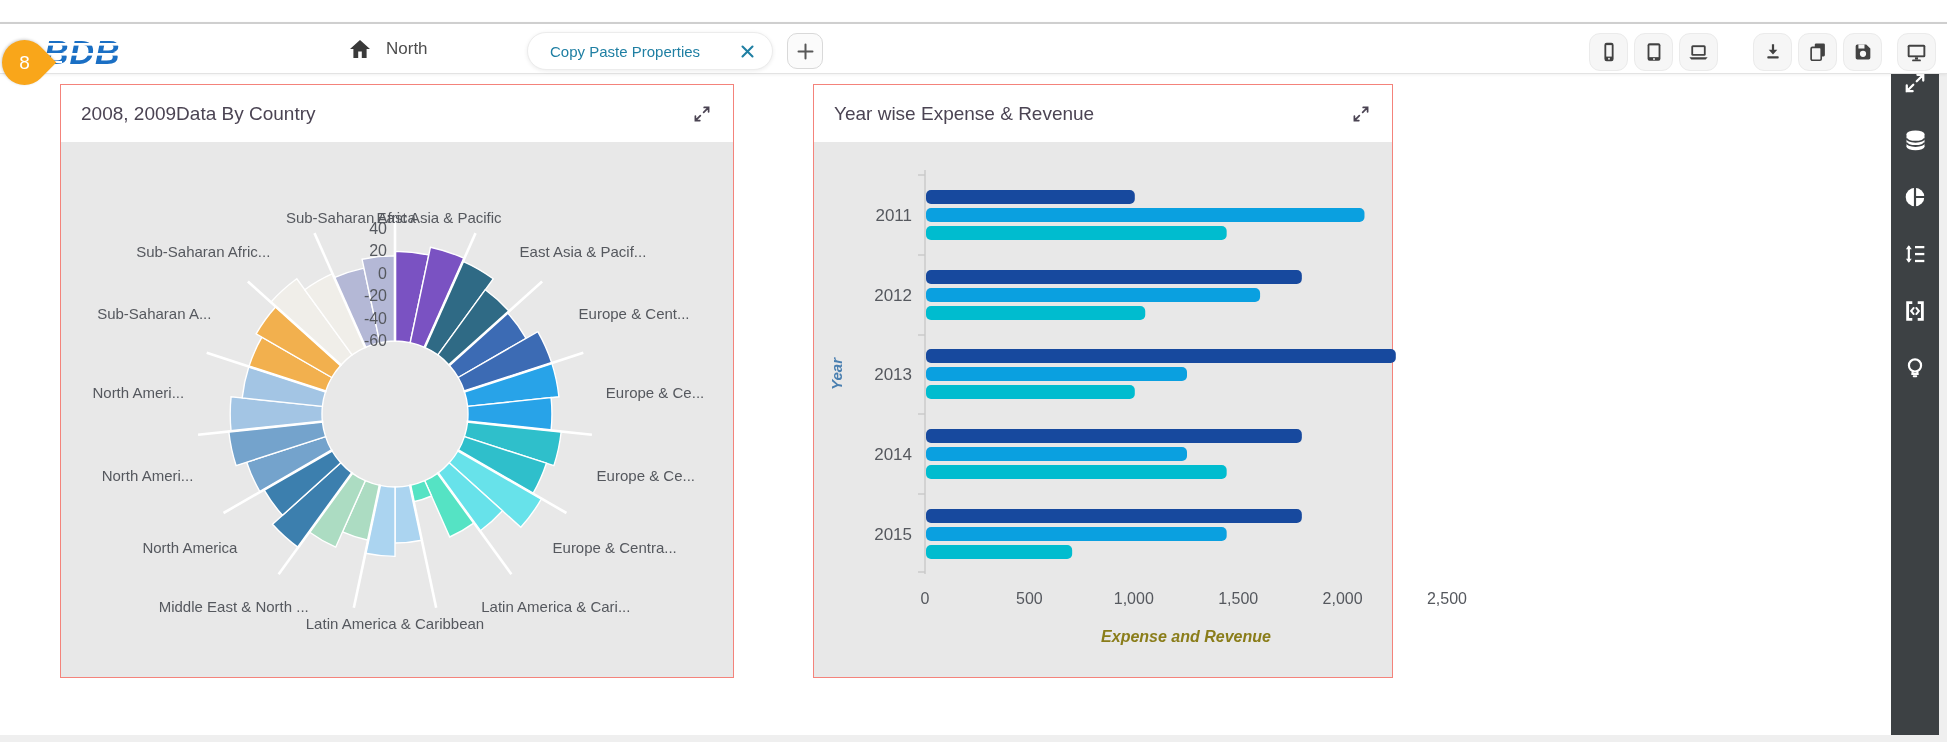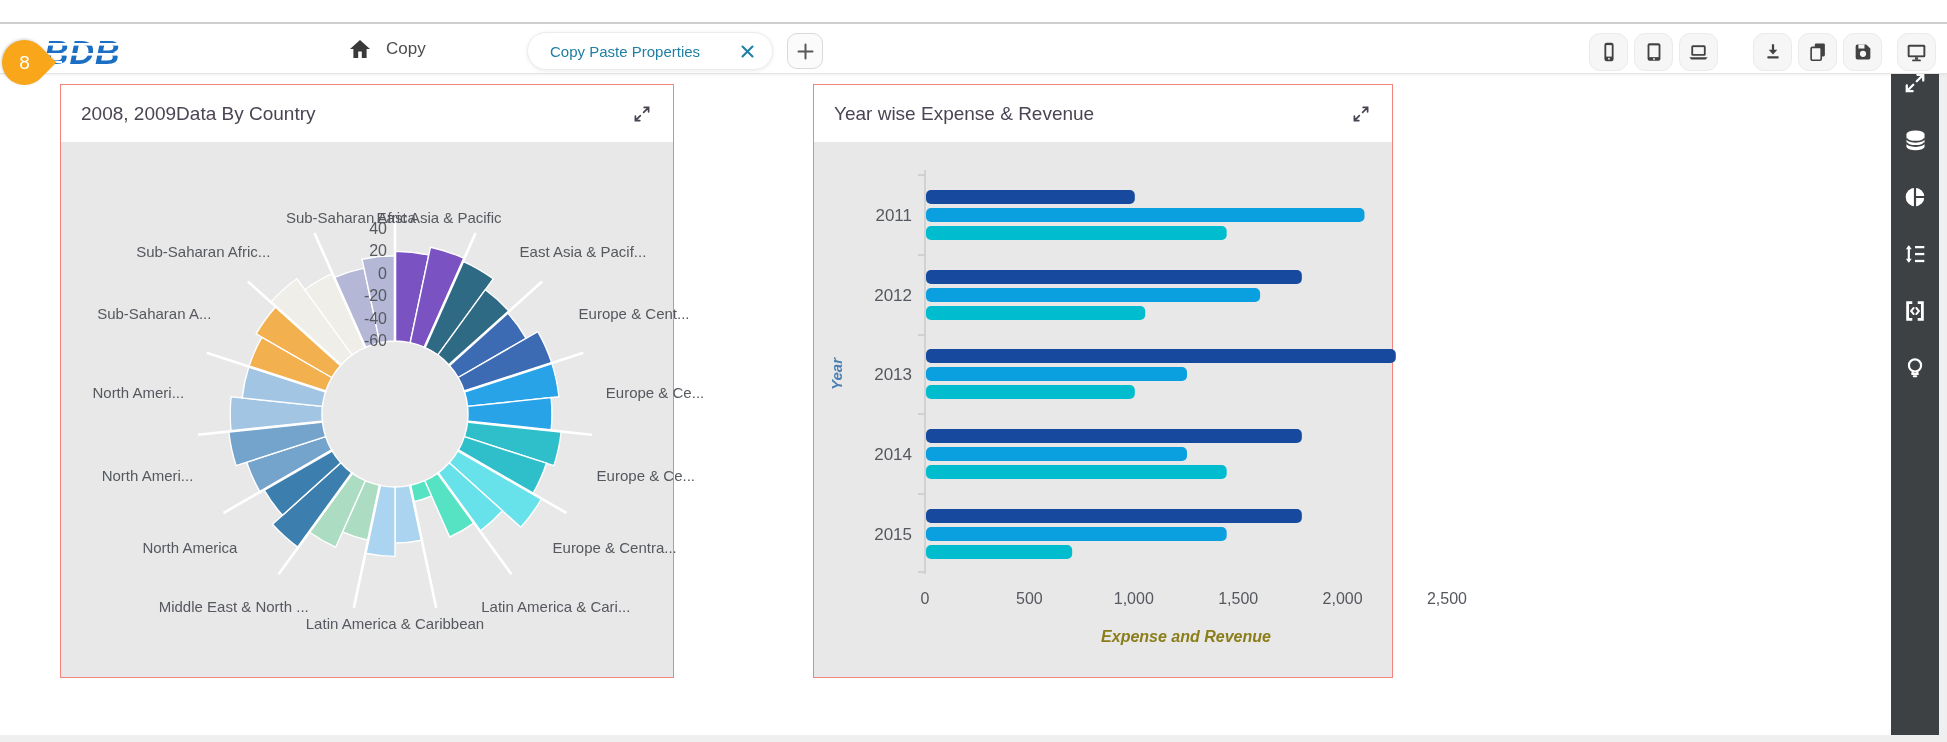--- a/index.html
+++ b/index.html
@@ -51,21 +51,21 @@
   .side-rail {
     position:absolute; left:1891px; top:56px; width:48px; height:679px;
     background:#3d4144; z-index:20; display:flex; flex-direction:column;
     align-items:center; padding-top:12px; gap:27px;
   }
   .rail-btn { width:30px; height:30px; display:flex; align-items:center; justify-content:center; cursor:pointer; }
   .vtrack { position:absolute; right:0; top:56px; width:8px; height:686px; background:#efefef; }
   .htrack { position:absolute; left:0; bottom:0; width:1947px; height:7px; background:#efefef; }
   
   .panel { position:absolute; top:84px; background:#fff; border:1px solid #f4837b; z-index:5; }
-  .panel-left  { left:60px;  width:614px; height:594px; }
+  .panel-left  { left:60px;  width:674px; height:594px; }
   .panel-right { left:813px; width:580px; height:594px; }
   .panel-head {
     height:57px; display:flex; align-items:center; justify-content:space-between;
     padding:0 18px 0 20px; background:#fff;
   }
   .panel-title { font-size:19px; color:#4b4453; }
   .panel-expand { width:26px; height:26px; display:flex; align-items:center; justify-content:center; cursor:pointer; }
   .panel-body { position:absolute; left:0; top:57px; right:0; bottom:0; background:#e8e8e8; }
   .panel-body svg { display:block; }
   text { font-family:"Liberation Sans", sans-serif; }
@@ -78,21 +78,21 @@
     <text x="2" y="33" font-size="34" font-weight="bold" font-style="italic" fill="#1a6fc4" letter-spacing="1">BDB</text>
     <rect x="0" y="12" width="92" height="2.6" fill="#ffffff"></rect>
     <rect x="0" y="22" width="92" height="2.6" fill="#ffffff"></rect>
     <rect x="0" y="30" width="20" height="2" fill="#ffffff"></rect>
   </svg>
 
   <div class="home-wrap">
     <svg width="24" height="24" viewBox="0 0 24 24">
       <path d="M12 3 L22 12 H18.6 V21 H13.8 V14.6 H10.2 V21 H5.4 V12 H2 Z" fill="#3a3a3a"></path>
     </svg>
-    <span class="home-label">Copy</span>
+    <span class="home-label">North</span>
   </div>
 
   <div class="tab-pill">
     <span class="tab-label">Copy Paste Properties</span>
     <span class="tab-close">
       <svg width="15" height="15" viewBox="0 0 15 15">
         <path d="M2.5 2.5 L12.5 12.5 M12.5 2.5 L2.5 12.5" stroke="#1f7fa3" stroke-width="2.1" stroke-linecap="round"></path>
       </svg>
     </span>
   </div>

